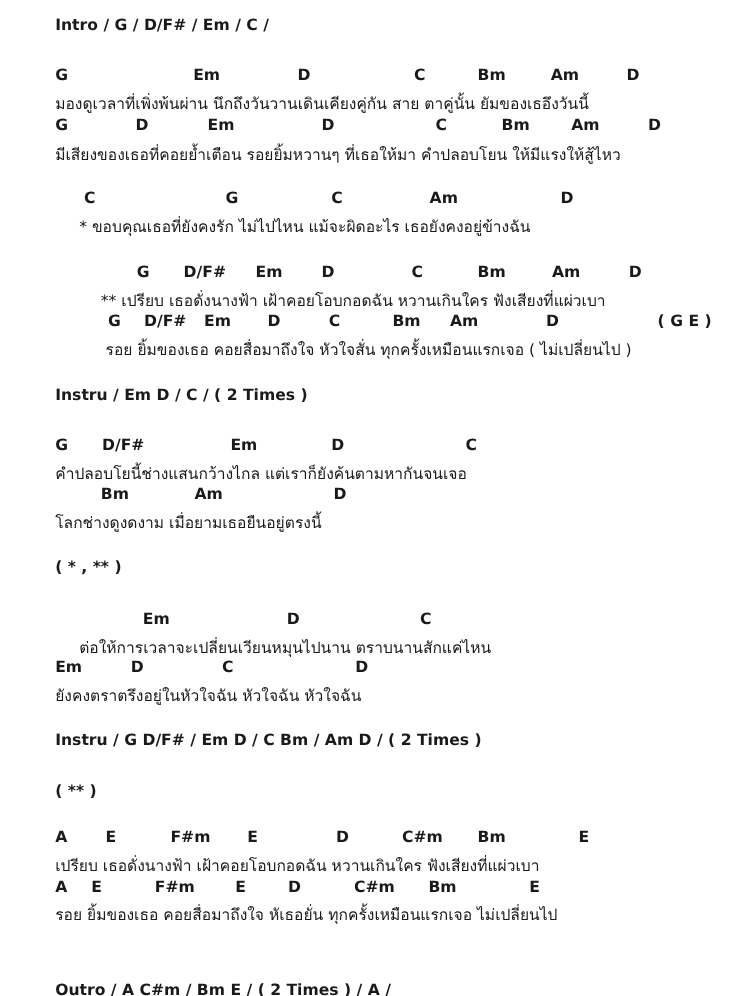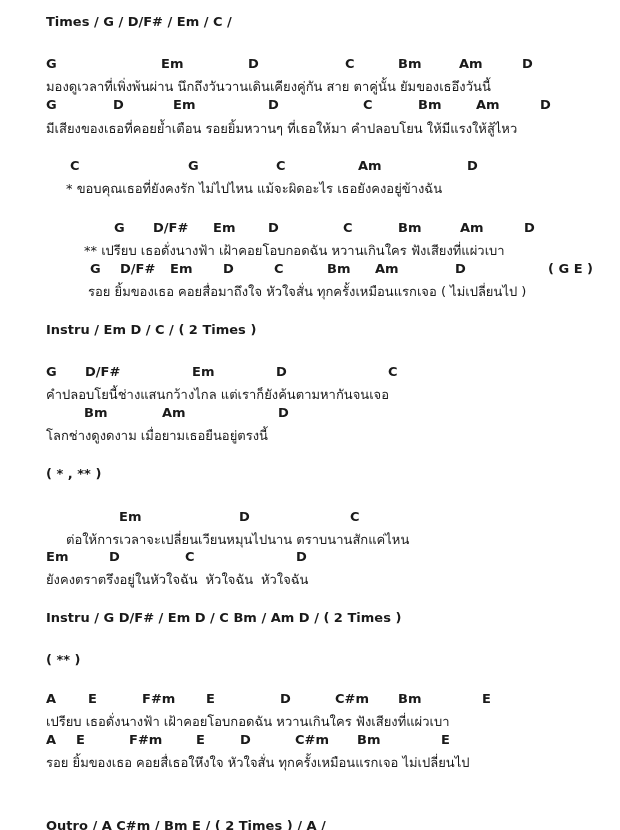--- a/index.html
+++ b/index.html
@@ -6,21 +6,21 @@
     body { width: 620px; height: 830px; position: relative; overflow: hidden;
            font-family: "DejaVu Sans", "Liberation Sans", sans-serif; color: #1a1a1a; }
     .line { position: absolute; left: 0; width: 620px; height: 18px; }
     .chord { position: absolute; font-weight: bold; font-size: 13px; white-space: nowrap; top: 0; }
     .lyric { position: absolute; font-size: 13px; white-space: nowrap; top: 0; }
     .section { position: absolute; left: 46px; font-weight: bold; font-size: 13px; white-space: nowrap; }
   </style>
 </head>
 <body>
 
-<div class="section" style="top:14px;">Times  / G /  D/F# / Em / C /</div>
+<div class="section" style="top:14px;">Intro  / G /  D/F# / Em / C /</div>
 
 <div class="line" style="top:56px;">
   <span class="chord" style="left:46px;">G</span>
   <span class="chord" style="left:161px;">Em</span>
   <span class="chord" style="left:248px;">D</span>
   <span class="chord" style="left:345px;">C</span>
   <span class="chord" style="left:398px;">Bm</span>
   <span class="chord" style="left:459px;">Am</span>
   <span class="chord" style="left:522px;">D</span>
 </div>
@@ -111,21 +111,21 @@
 <div class="line" style="top:529px;margin-left:20px;">
   <span class="lyric" style="left:46px;">ต่อให้การเวลาจะเปลี่ยนเวียนหมุนไปนาน ตราบนานสักแค่ไหน</span>
 </div>
 <div class="line" style="top:549px;">
   <span class="chord" style="left:46px;">Em</span>
   <span class="chord" style="left:109px;">D</span>
   <span class="chord" style="left:185px;">C</span>
   <span class="chord" style="left:296px;">D</span>
 </div>
 <div class="line" style="top:569px;">
-  <span class="lyric" style="left:46px;font-family:Liberation Mono, monospace;"> ยังคงตราตรึงอยู่ในหัวใจฉัน หัวใจฉัน หัวใจฉัน</span>
+  <span class="lyric" style="left:46px;"> ยังคงตราตรึงอยู่ในหัวใจฉัน หัวใจฉัน หัวใจฉัน</span>
 </div>
 
 <div class="section" style="top:610px;">Instru  / G  D/F#  / Em D / C Bm / Am D / ( 2 Times )</div>
 
 <div class="section" style="top:652px;">( ** )</div>
 
 <div class="line" style="top:691px;">
   <span class="chord" style="left:46px;">A</span>
   <span class="chord" style="left:88px;">E</span>
   <span class="chord" style="left:142px;">F#m</span>
@@ -142,16 +142,16 @@
   <span class="chord" style="left:46px;">A</span>
   <span class="chord" style="left:76px;">E</span>
   <span class="chord" style="left:129px;">F#m</span>
   <span class="chord" style="left:196px;">E</span>
   <span class="chord" style="left:240px;">D</span>
   <span class="chord" style="left:295px;">C#m</span>
   <span class="chord" style="left:357px;">Bm</span>
   <span class="chord" style="left:441px;">E</span>
 </div>
 <div class="line" style="top:752px;">
-  <span class="lyric" style="left:46px;">รอย ยิ้มของเธอ      คอยสื่เธอใหึงใจ หัวใจสั่น ทุกครั้งเหมือนแรกเจอ ไม่เปลี่ยนไป</span>
+  <span class="lyric" style="left:46px;">รอย ยิ้มของเธอ      คอยสื่อมาถึงใจ หัเธอยั่น ทุกครั้งเหมือนแรกเจอ ไม่เปลี่ยนไป</span>
 </div>
 
 <div class="section" style="top:818px;">Outro  / A C#m / Bm E / ( 2 Times ) / A /</div>
 
 </body></html>

